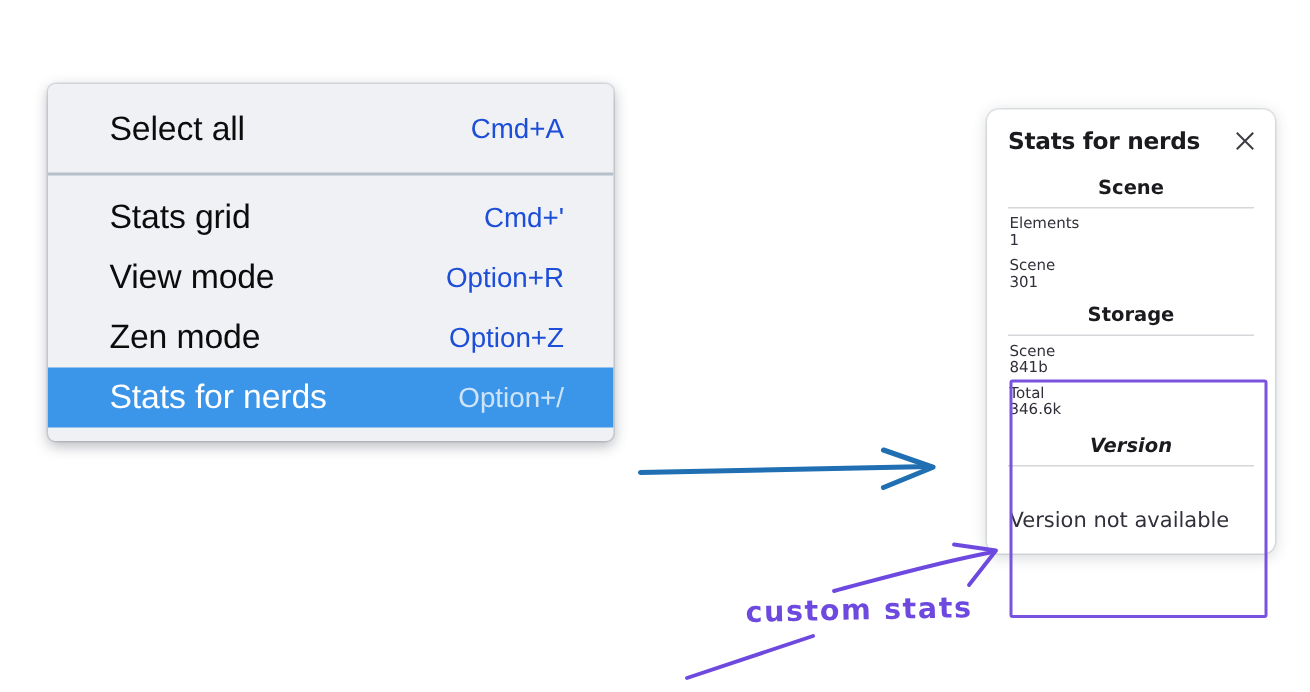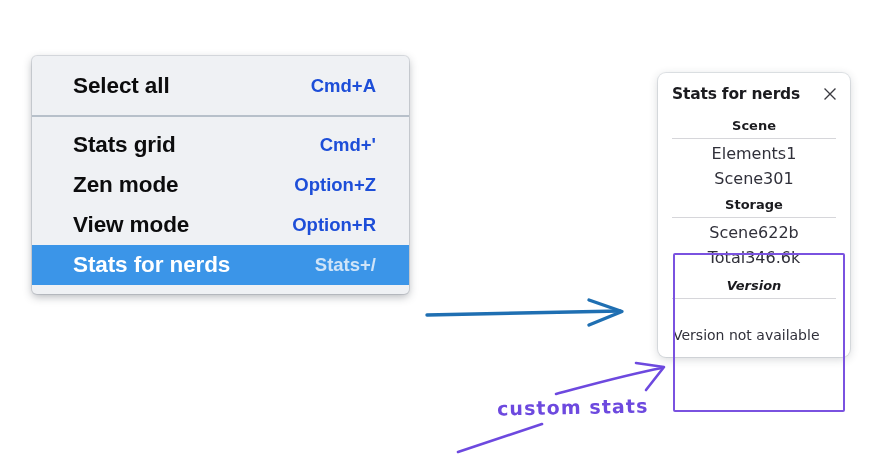--- a/index.html
+++ b/index.html
@@ -23,21 +23,20 @@
     top: 56px;
     width: 377px;
     background: #eff1f4;
     border-radius: 5px;
     box-shadow: 0 3px 9px rgba(40,48,60,0.34), 0 0 0 1px rgba(120,132,148,0.22);
     overflow: hidden;
     padding: 0;
   }
   .menu-group {
     padding: 8px 0 8px 0;
-    font-weight: bold;
   }
   .menu-group.group-top { padding: 10px 0 9px 0; }
   .menu-group.group-bottom { padding: 8px 0 9px 0; }
   .menu-divider {
     height: 2px;
     background: #b7c0ca;
     width: 100%;
   }
   .menu-item {
     display: flex;
@@ -108,24 +107,25 @@
     padding: 1px 0 5px 0;
   }
   .hr {
     height: 1px;
     background: #d6d6da;
     margin: 0 4px 2px 4px;
   }
   .stat-row {
     display: flex;
     align-items: baseline;
-    justify-content: center;
+    justify-content: space-between;
     padding: 3px 5px 3px 5px;
-    font-size: 16px;
+    font-size: 10px;
     color: #30303a;
+    flex-direction: column;
   }
   .stat-row .k { white-space: nowrap; }
   .stat-row .v { white-space: nowrap; }
   .full-row {
     padding: 5px 5px 2px 5px;
     font-size: 14px;
     color: #30303a;
     white-space: nowrap;
     margin-top: 23px;
   }
@@ -179,30 +179,30 @@
     </div>
 
     <div class="menu-divider"></div>
 
     <div class="menu-group group-bottom">
       <div class="menu-item">
         <span class="label">Stats grid</span>
         <span class="shortcut">Cmd+'</span>
       </div>
       <div class="menu-item">
+        <span class="label">View mode</span>
+        <span class="shortcut">Option+R</span>
+      </div>
+      <div class="menu-item">
         <span class="label">Zen mode</span>
         <span class="shortcut">Option+Z</span>
       </div>
-      <div class="menu-item">
-        <span class="label">View mode</span>
-        <span class="shortcut">Option+R</span>
-      </div>
       <div class="menu-item selected">
         <span class="label">Stats for nerds</span>
-        <span class="shortcut">Stats+/</span>
+        <span class="shortcut">Option+/</span>
       </div>
     </div>
   </div>
 
   <div id="stats-panel">
 
     <div class="panel-header">
       <span class="panel-title">Stats for nerds</span>
       <span class="close-icon">
         <svg width="16" height="16" viewBox="0 0 16 16" aria-hidden="true">
@@ -219,21 +219,21 @@
     </div>
     <div class="stat-row">
       <span class="k">Scene</span>
       <span class="v">301</span>
     </div>
 
     <div class="section-title" style="padding-top:6px;">Storage</div>
     <div class="hr"></div>
     <div class="stat-row">
       <span class="k">Scene</span>
-      <span class="v">622b</span>
+      <span class="v">841b</span>
     </div>
     <div class="stat-row">
       <span class="k">Total</span>
       <span class="v">346.6k</span>
     </div>
 
     <div class="section-title" style="padding-top:8px;font-style:italic;">Version</div>
     <div class="hr"></div>
     <div class="full-row">Version not available</div>
   </div>

